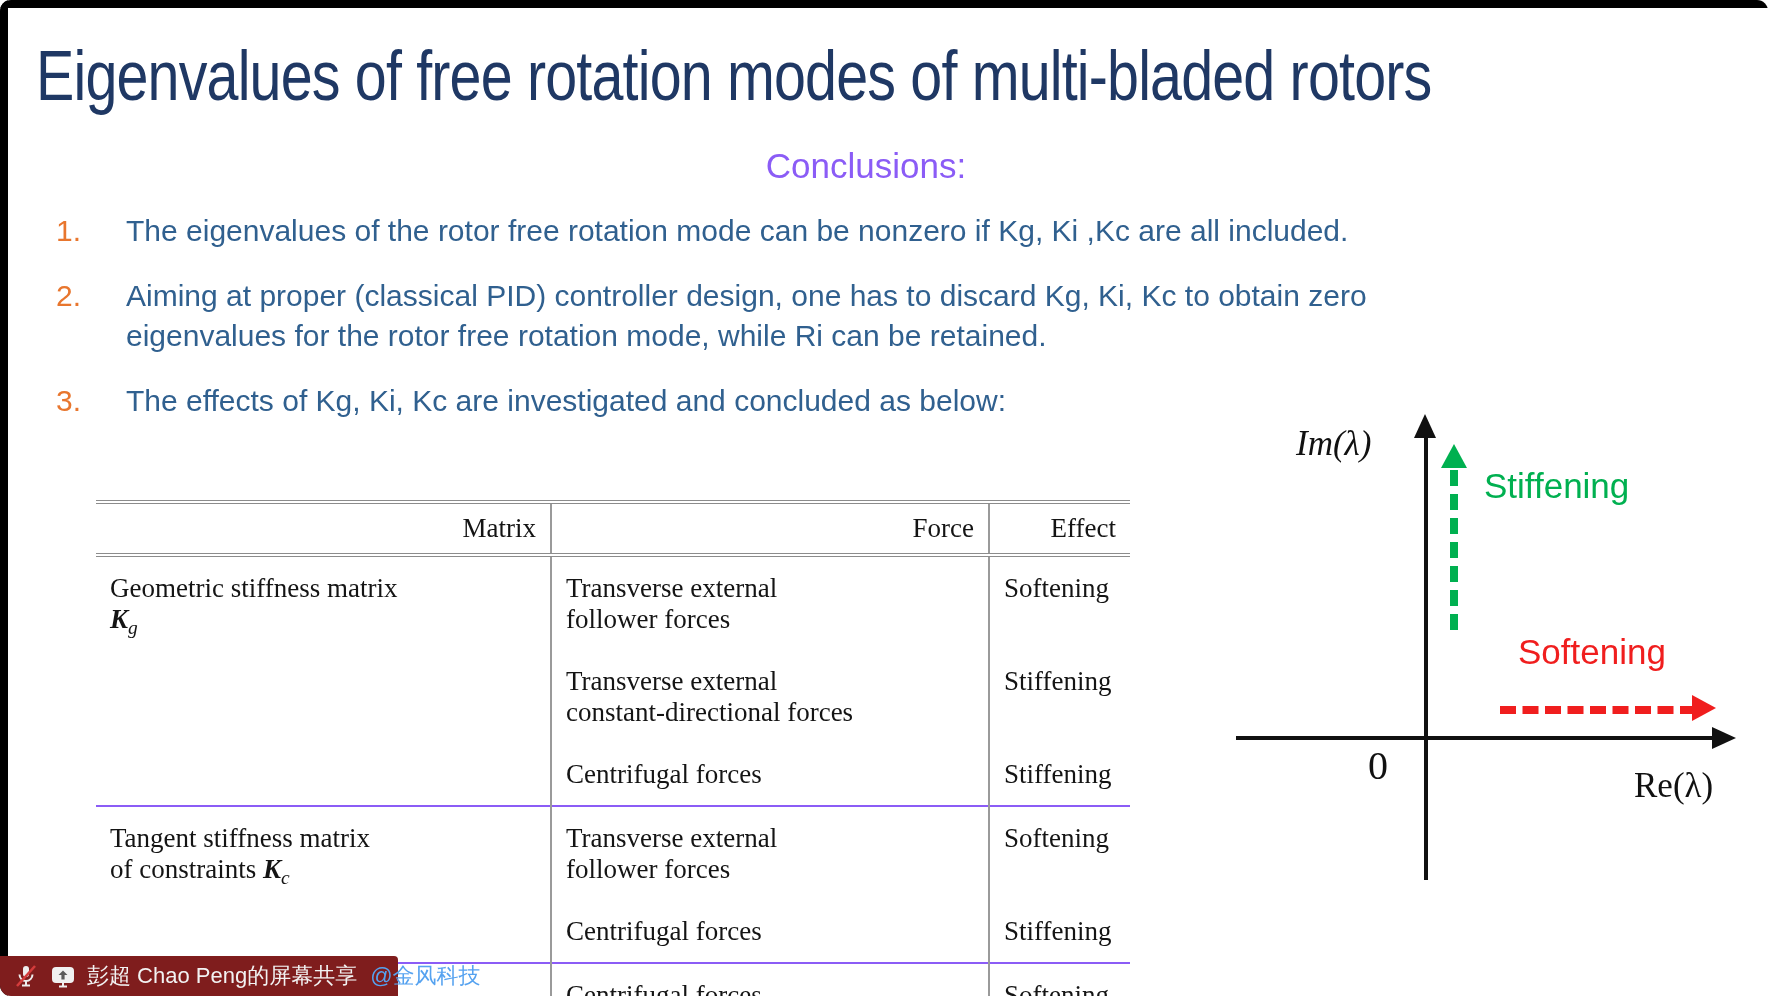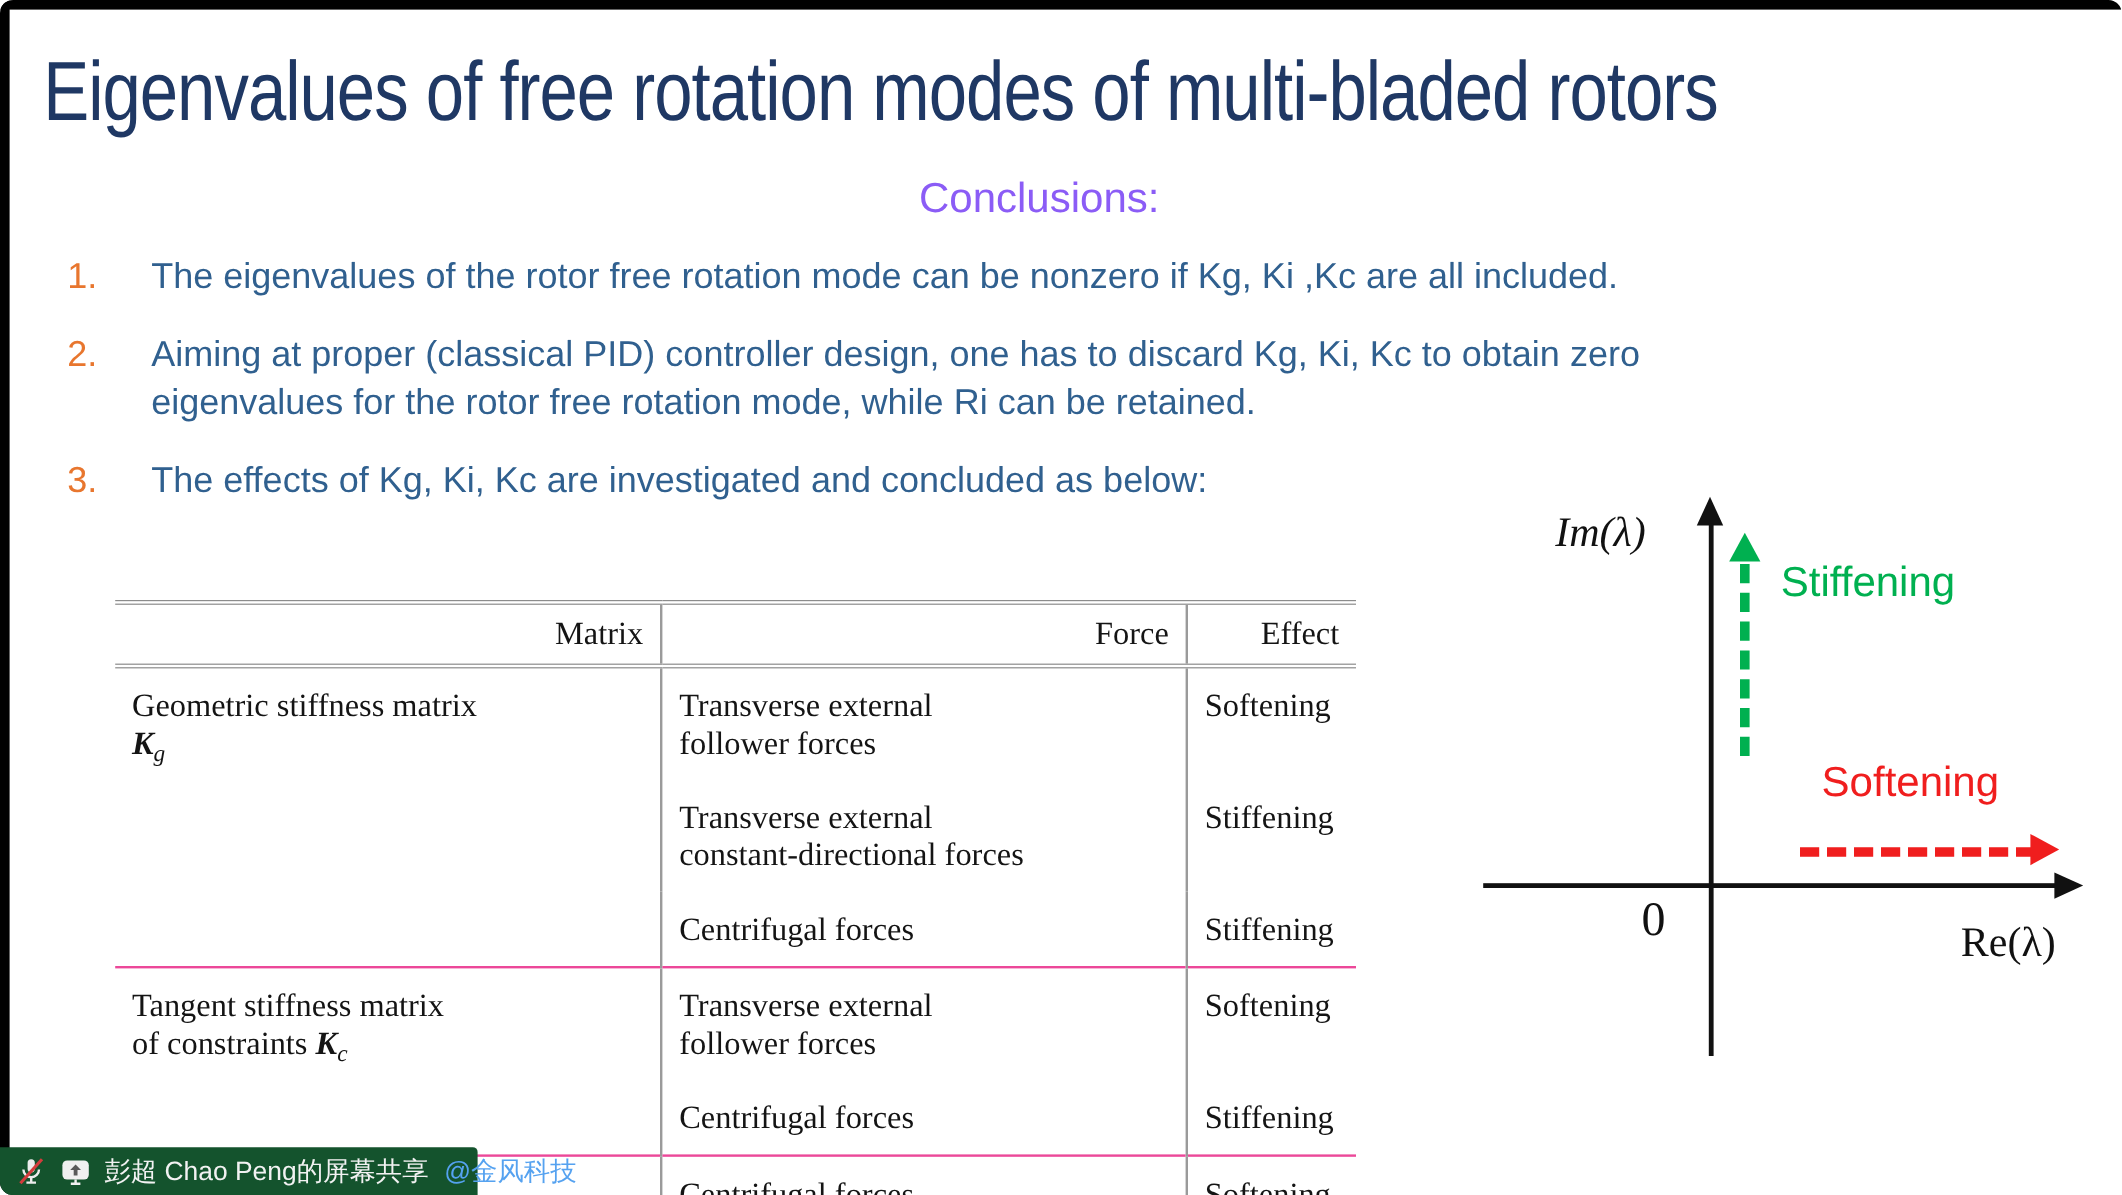--- a/index.html
+++ b/index.html
@@ -20,21 +20,21 @@
 
   
   .ctable{position:absolute;left:96px;top:500px;border-collapse:collapse;
           font-family:"Liberation Serif",serif;font-size:27px;color:#141414;}
   .ctable th{font-weight:normal;text-align:right;padding:9px 14px;
           border-top:4px double #8c8c8c;border-bottom:4px double #8c8c8c;}
   .ctable td{vertical-align:top;padding:16px 14px 15px;}
   .c-matrix{width:426px;}
   .c-force{width:408px;border-left:2px solid #9a9a9a;border-right:2px solid #9a9a9a;}
   .c-effect{width:112px;}
-  tr.gstart td{border-top:2px solid #ec4899;}
+  tr.gstart td{border-top:2px solid #8b5cf6;}
   tr.lastrow td{border-bottom:2px solid #8c8c8c;margin-top:41px;}
   .pre{white-space:pre-line;line-height:31px;}
   .mline{line-height:31px;}
   .msym{font-style:italic;font-weight:bold;}
   .msub{font-style:italic;font-size:0.72em;}
 
   
   .dg{position:absolute;}
   .v-axis{left:1424px;top:436px;width:4px;height:444px;background:#111;}
   .v-head{left:1414px;top:414px;width:0;height:0;border-left:11px solid transparent;
@@ -50,21 +50,21 @@
   .g-arrow{left:1450px;top:470px;width:0;height:160px;border-left:8px dashed #00B050;}
   .g-head{left:1441px;top:444px;width:0;height:0;border-left:13px solid transparent;
           border-right:13px solid transparent;border-bottom:24px solid #00B050;}
   .stiff-label{left:1484px;top:466px;font-size:35px;color:#00B050;}
   .r-arrow{left:1500px;top:706px;width:196px;height:0;border-top:8px dashed #F01E1E;}
   .r-head{left:1692px;top:695px;width:0;height:0;border-top:13px solid transparent;
           border-bottom:13px solid transparent;border-left:24px solid #F01E1E;}
   .soft-label{left:1518px;top:632px;font-size:35px;color:#F01E1E;}
 
   
-  .share-bar{position:absolute;left:0;top:956px;width:398px;height:40px;background:#14532d;
+  .share-bar{position:absolute;left:0;top:956px;width:398px;height:40px;background:#7f1d1d;
         border-top-right-radius:4px;display:flex;align-items:center;gap:11px;
         padding-left:13px;box-sizing:border-box;}
   .share-bar .ic{width:26px;height:26px;flex:none;display:block;}
   .share-text{font-size:22px;color:#F2F2F2;white-space:nowrap;}
   .share-mention{font-size:22px;color:#55A2F0;white-space:nowrap;margin-left:2px;}
 </style>
 </head>
 <body>
 
 <div id="root">

